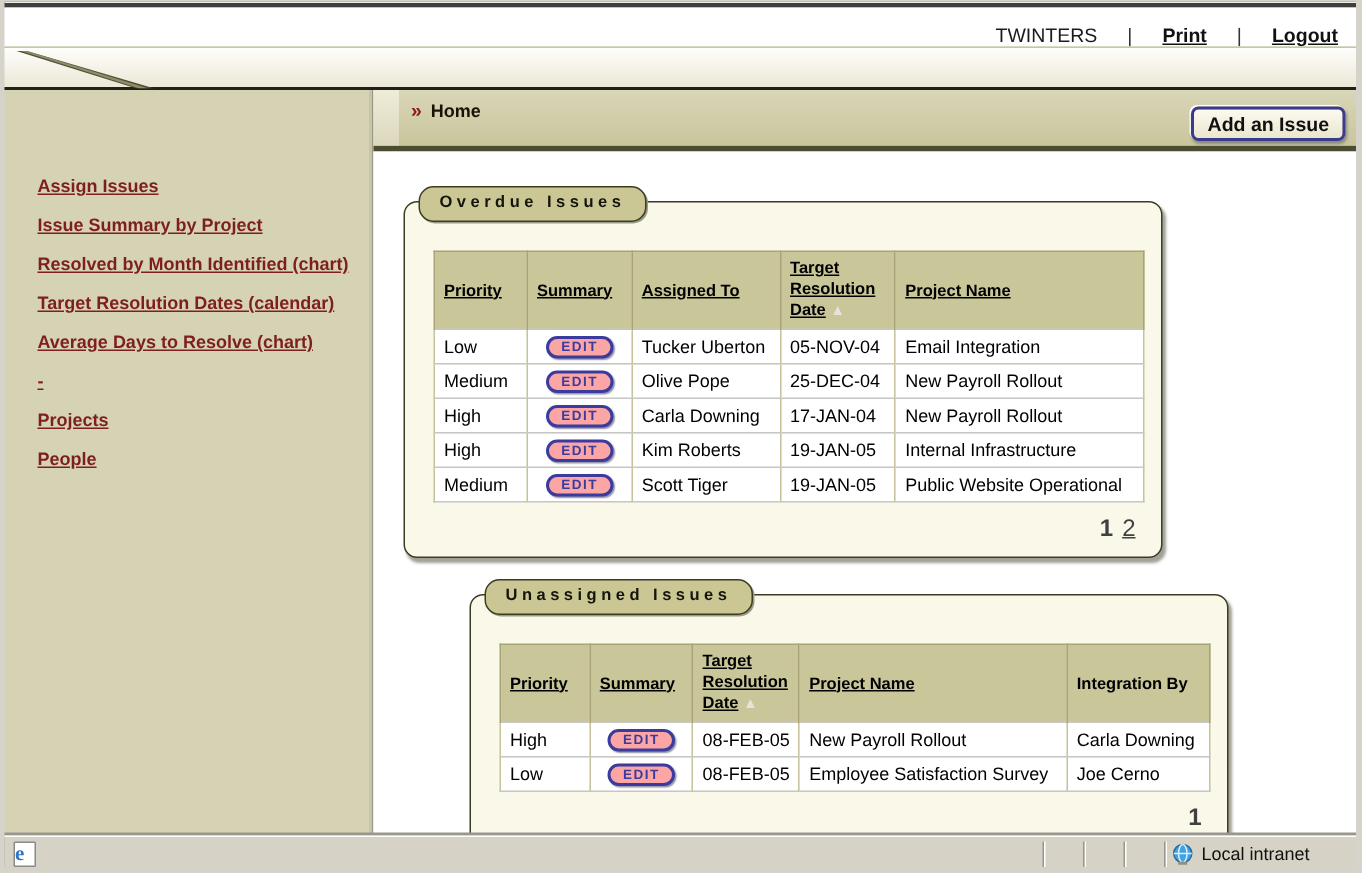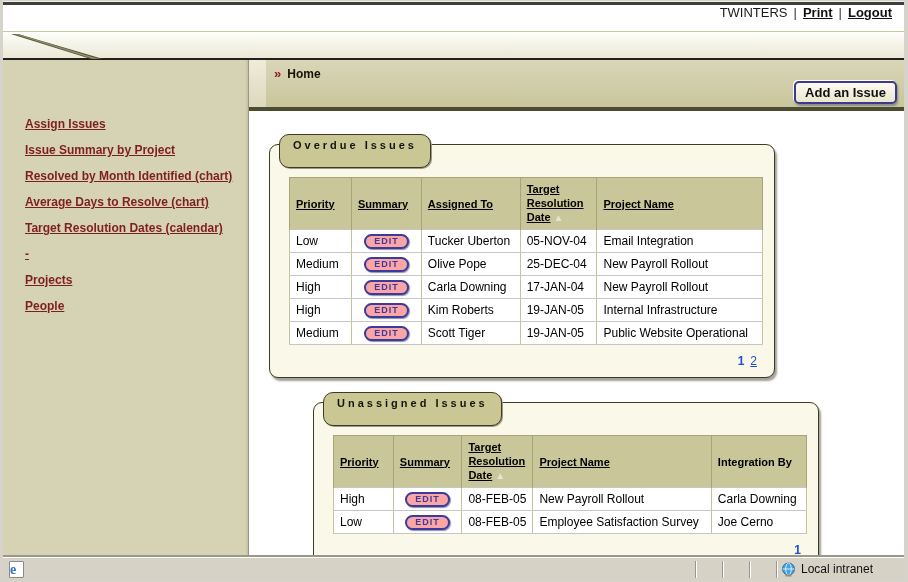--- a/index.html
+++ b/index.html
@@ -7,22 +7,22 @@
   body {
     width:908px; height:582px; overflow:hidden;
     font-family:"Liberation Sans", sans-serif;
     background:#d6d3ca;
   }
   .frame { width:908px; height:582px; padding:1px 4px 0 3px; background:#d6d3ca; position:relative; }
   .top-dark { height:4px; background:#3e3e3c; border-top:1px solid #efefe9; }
 
   
   .utilbar {
-    height:26px; background:#ffffff; display:flex; align-items:flex-start;
-    justify-content:flex-end; padding-right:12px; font-size:13px; color:#1a1a1a;
+    height:26px; background:#ffffff; display:flex; align-items:flex-end;
+    justify-content:flex-end; padding-right:12px; font-size:13px; color:#1a1a1a;gap:14px;
   }
   .utilbar .sep { margin:0 6px; color:#333; }
   .util-link { font-weight:bold; text-decoration:underline; color:#111; cursor:pointer; }
 
   
   .banner {
     height:27px; border-top:1px solid #cac6a2;
     background:linear-gradient(#fefefb,#ebe8d6); position:relative;
   }
   .banner svg { position:absolute; left:4px; top:2px; }
@@ -37,21 +37,21 @@
   }
   .side-link {
     color:#7e1f1f; font-weight:bold; font-size:12px; text-decoration:underline;
     margin-bottom:13px; cursor:pointer; line-height:13px;
   }
   .side-link.dash { margin-top:7px; }
 
   
   .main { flex:1; display:flex; flex-direction:column; background:#ffffff; }
   .crumb-band {
-    height:47px; position:relative;
+    height:37px; position:relative;
     background:linear-gradient(#d9d6b9,#c9c59b);
   }
   .crumb-band .strip {
     position:absolute; left:0; top:0; bottom:0; width:17px;
     background:linear-gradient(#efecd9,#dcd8bd);
   }
   .crumb { position:absolute; left:25px; top:6px; font-size:12px; font-weight:bold; color:#181204; }
   .crumb .chev { color:#8d1a1a; margin-right:6px; font-size:13px; }
   .add-btn {
     position:absolute; right:7px; bottom:3px;
@@ -65,21 +65,21 @@
 
   
   .panel {
     width:506px; background:#f9f8e9; border:1px solid #3c3c22; border-radius:9px;
     position:relative; box-shadow:2px 3px 2px rgba(84,84,68,.55);
     padding:32px 11px 9px 19px;
   }
   .panel-1 { margin-top:33px; }
   .panel-2 { margin-top:24px;margin-left:44px; }
   .panel-tab {
-    position:absolute; top:-11px; left:9px; height:34px; line-height:20px;
+    position:absolute; top:-11px; left:9px; height:24px; line-height:20px;
     background:#cbc795; border:1px solid #3c3c22; border-radius:10px;
     padding:0 13px; font-size:11px; font-weight:bold; letter-spacing:3px; color:#14140a;
     box-shadow:1px 1px 0 #9a9a88;
   }
 
   
   table.report { border-collapse:collapse; table-layout:fixed; }
   table.report th {
     background:#c9c699; border:1px solid #a8a478; border-bottom:none;
     font-size:11px; font-weight:bold; color:#000; text-align:left;
@@ -93,21 +93,21 @@
     border-top:1px solid #c6c6c6; border-bottom:1px solid #c6c6c6;
     padding:3px 6px; height:21px; white-space:nowrap; overflow:hidden;
   }
   td.edit-cell { text-align:center; }
   .edit-btn {
     display:inline-block; border:2px solid #3b3b9e; border-radius:9px;
     color:#3b3b9e; background:#fca5a5; font-size:9px; font-weight:bold; letter-spacing:1px;
     padding:1px 8px 1px 8px; line-height:9px; cursor:pointer;
     box-shadow:1px 1px 1px #9090a8;
   }
-  .pager { text-align:right; margin-top:9px; padding-right:6px; font-size:12px; color:#1d4ed8; }
+  .pager { text-align:right; margin-top:9px; padding-right:6px; font-size:16px; color:#404040; }
   .page-current { font-weight:bold; margin-left:6px; }
   .page-link { text-decoration:underline; margin-left:6px; cursor:pointer; }
 
   
   .statusbar {
     position:absolute; left:3px; right:4px; bottom:2px; height:23px;
     background:#d6d2c6; border-top:1px solid #ffffff; box-shadow:0 -2px 0 #9a968c;
     display:flex; align-items:center; font-size:12px; color:#111;
   }
   .sb-pane { display:flex; align-items:center; height:19px; padding:0 3px; }
@@ -145,22 +145,22 @@
       <polygon points="7,0 11,0 92,25 86,25" fill="#8d8d6a"></polygon>
     </svg>
   </div>
   <div class="banner-rule"></div>
 
   <div class="content-row">
     <div class="sidebar" id="sidebar-list">
         <div class="side-link">Assign Issues</div>
         <div class="side-link">Issue Summary by Project</div>
         <div class="side-link">Resolved by Month Identified (chart)</div>
+        <div class="side-link">Target Resolution Dates (calendar)</div>
         <div class="side-link">Average Days to Resolve (chart)</div>
-        <div class="side-link">Target Resolution Dates (calendar)</div>
         <div class="side-link dash">-</div>
         <div class="side-link">Projects</div>
         <div class="side-link">People</div>
       </div>
 
     <div class="main">
       <div class="crumb-band">
         <div class="strip"></div>
         <div class="crumb">
           <span class="chev">»</span><span>Home</span>

